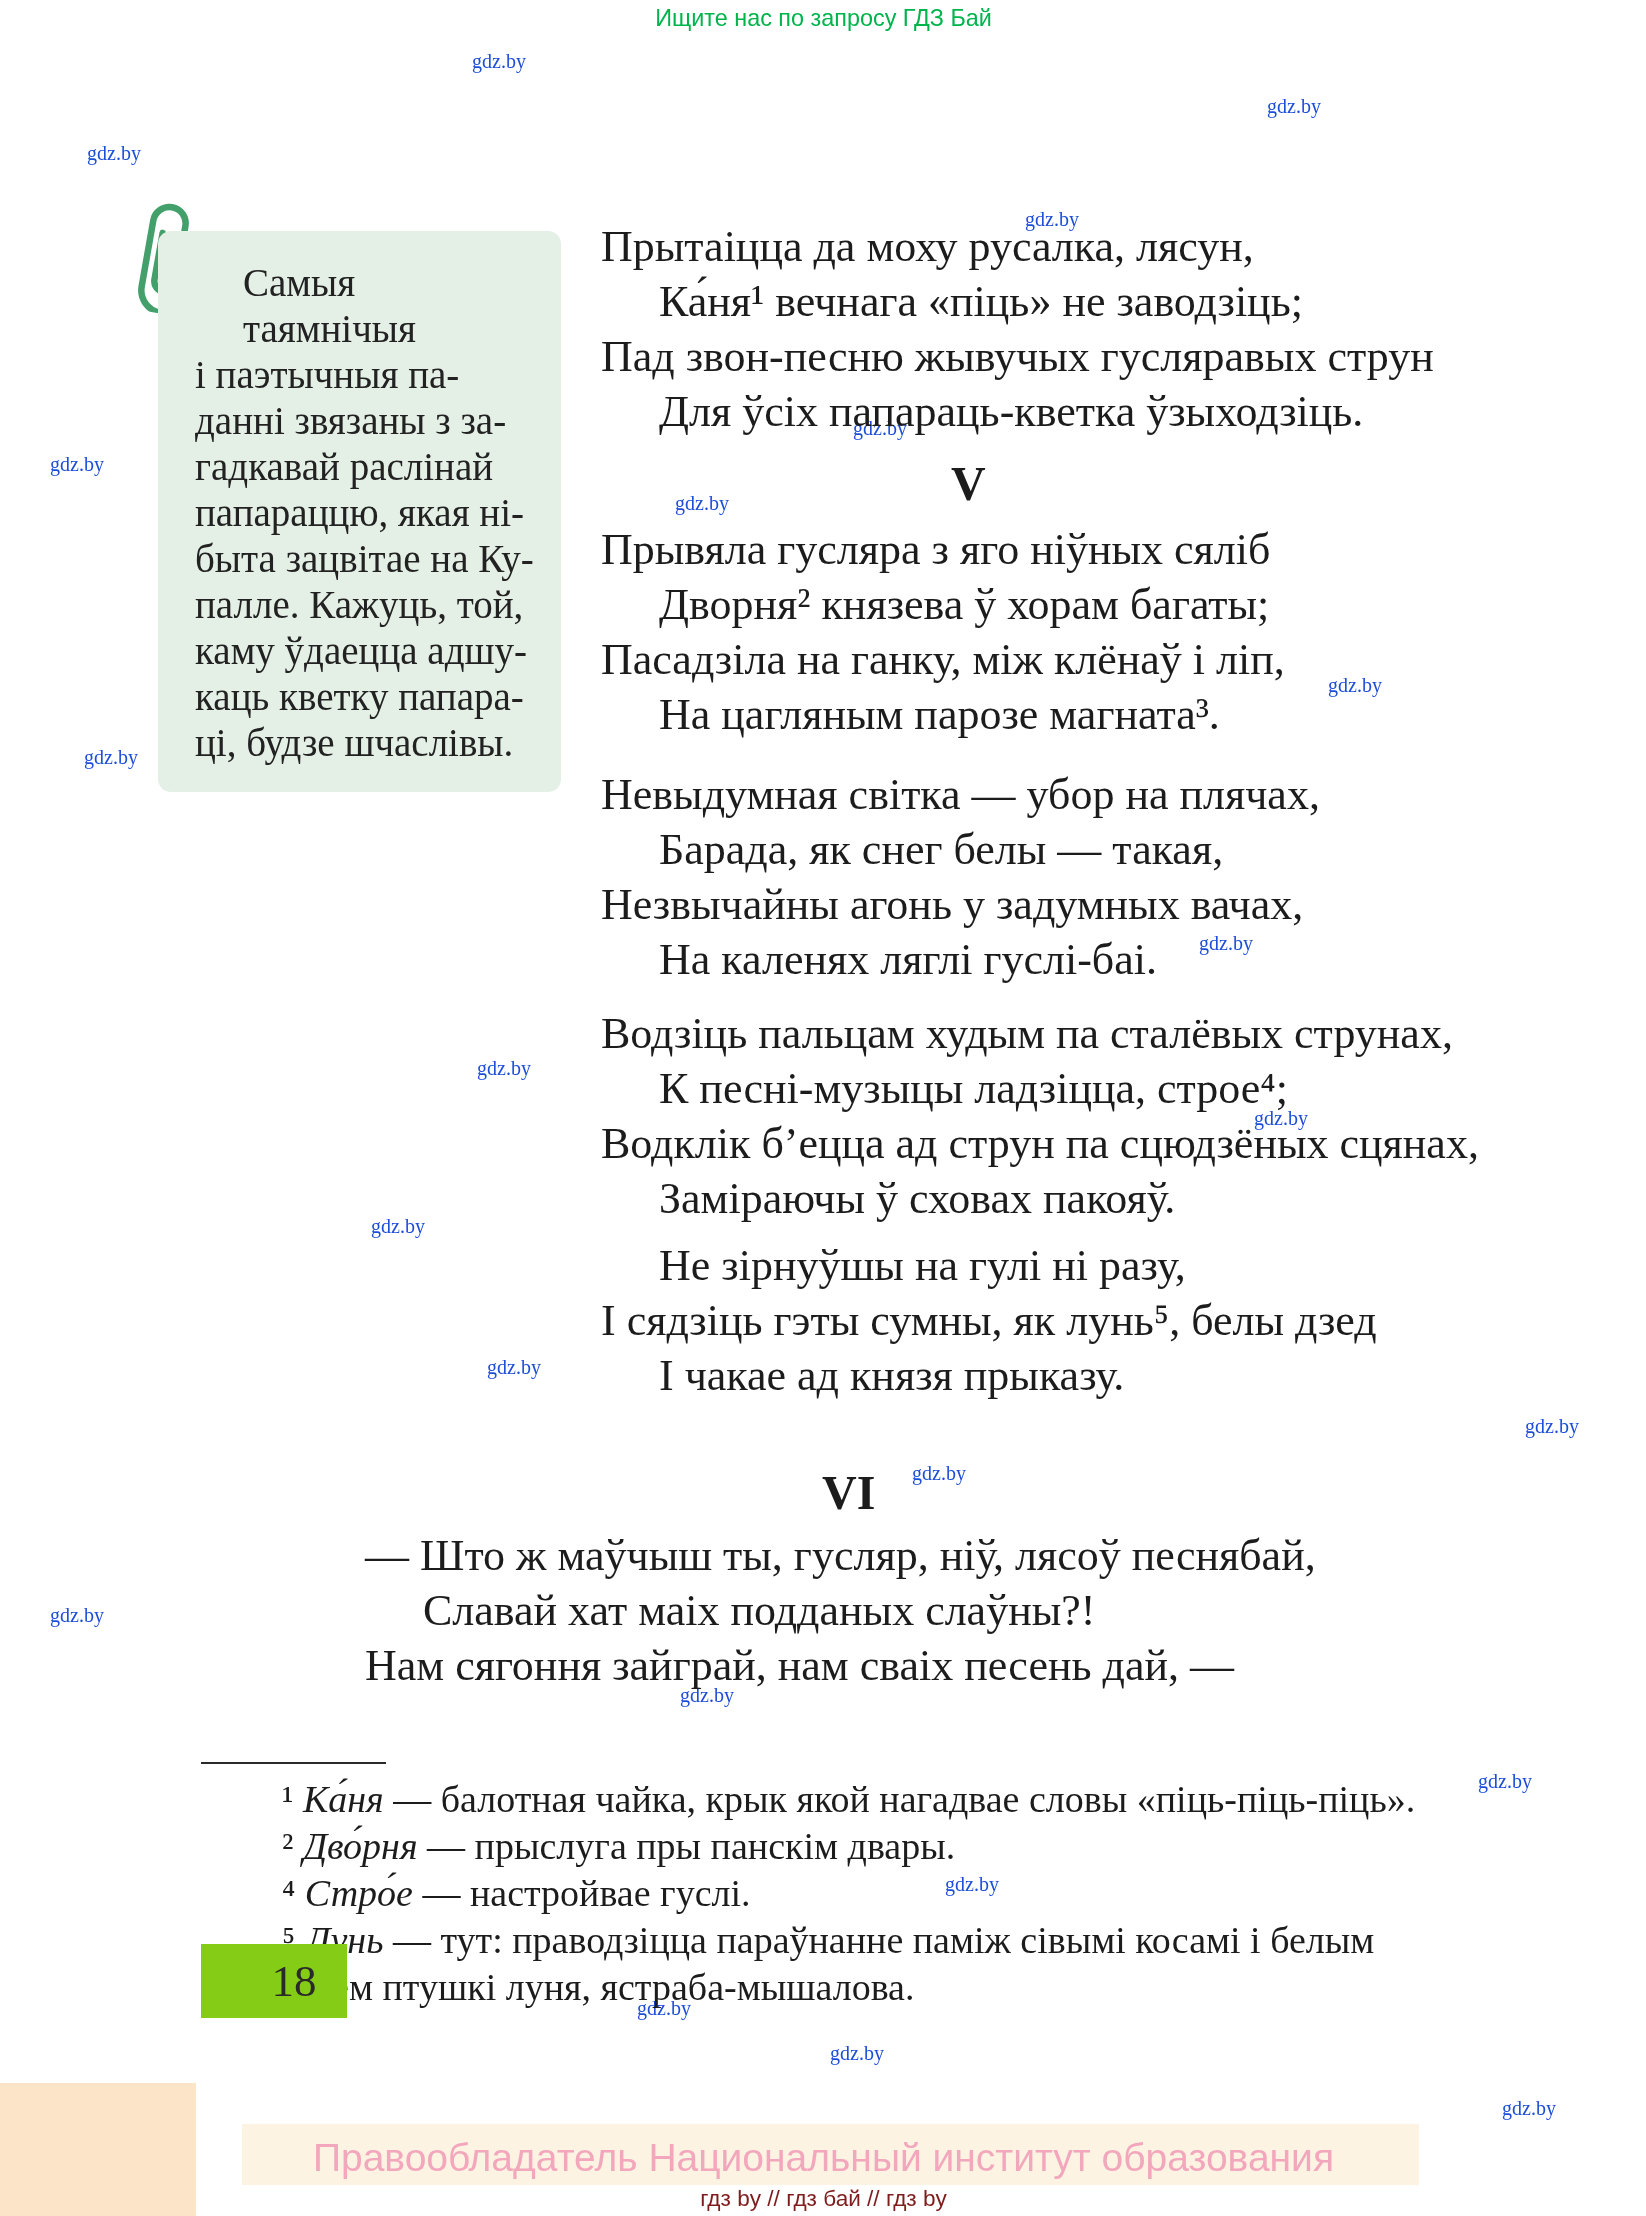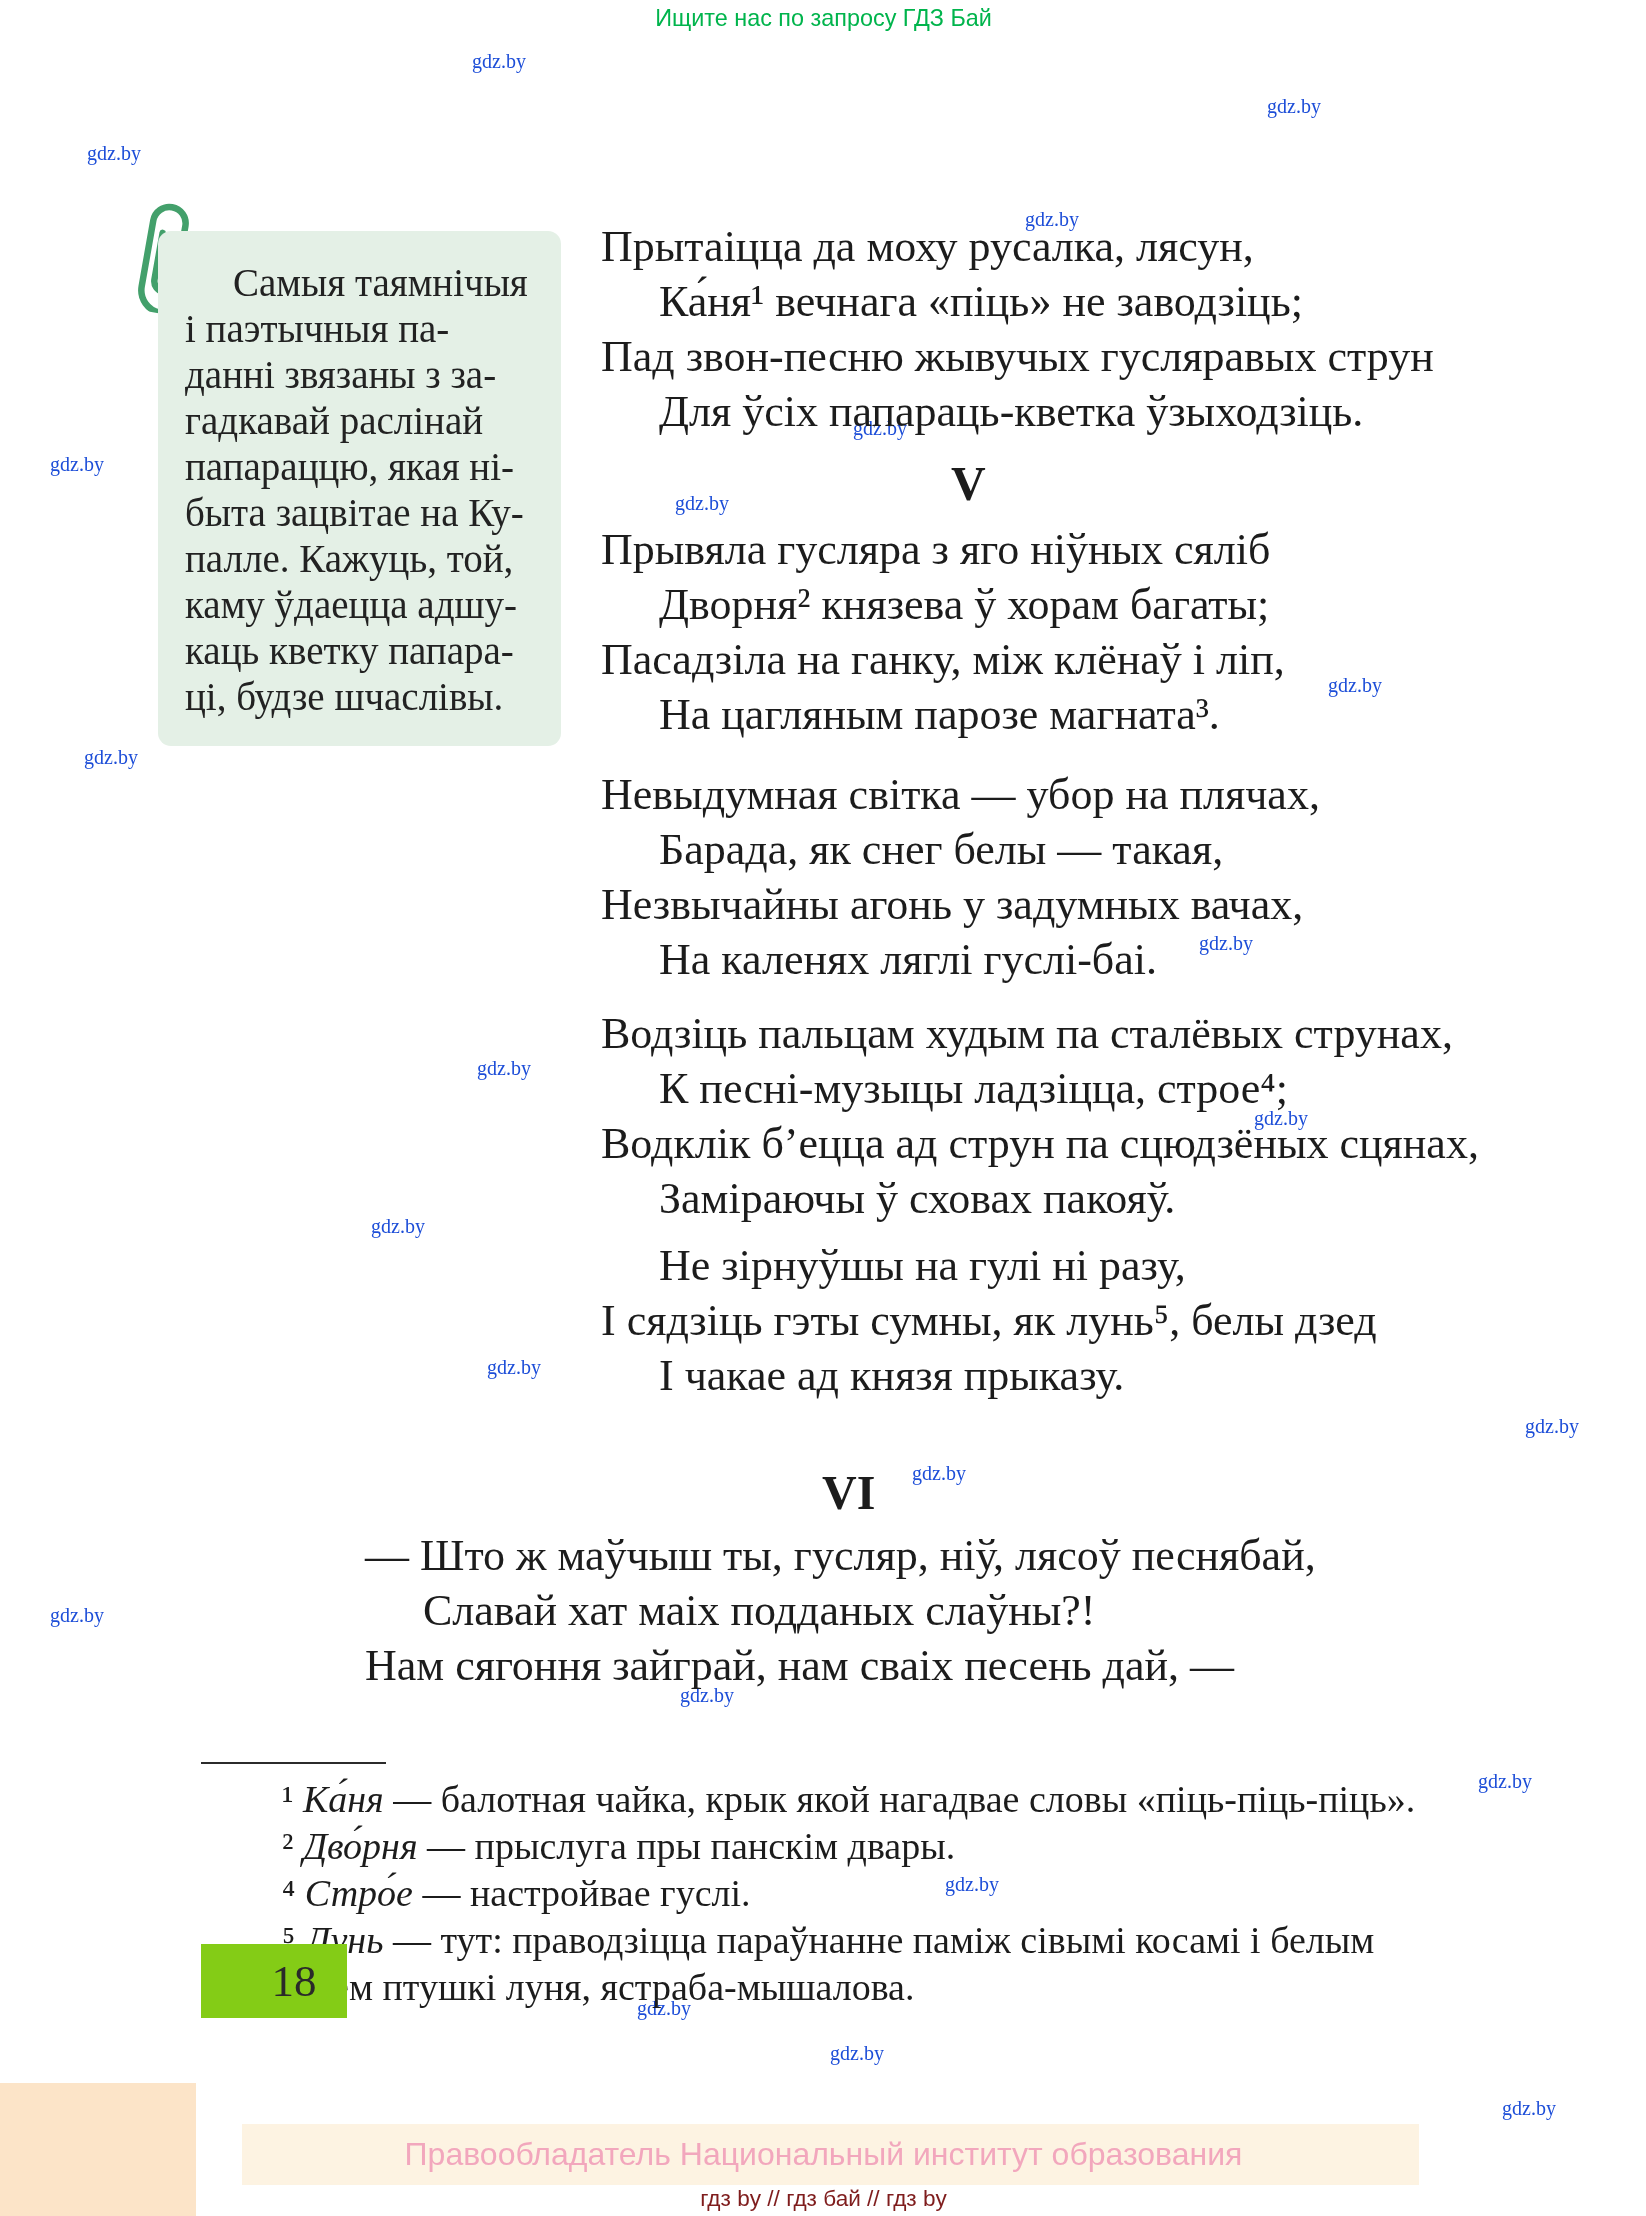--- a/index.html
+++ b/index.html
@@ -12,21 +12,21 @@
     font-family:Liberation Serif, serif;
     font-size:20px;color:#1d4ed8;white-space:nowrap;
   }
   #promo{
     position:absolute;top:4.8px;left:0;width:100%;text-align:center;
     font-family:"Liberation Sans","DejaVu Sans",sans-serif;
     font-size:23.4px;color:#00b44c;
   }
   #note-box{
     position:absolute;left:158px;top:231px;width:403px;box-sizing:border-box;
-    padding:29px 24px 26px 27px;background:#e4f0e6;border-radius:13px;
+    padding:29px 24px 26px 37px;background:#e4f0e6;border-radius:13px;
     font-size:39px;line-height:46px;color:#222;
   }
   #note-box .first{padding-left:48px;}
   #paperclip{position:absolute;left:135px;top:200px;transform:rotate(10deg);}
   .stanza{position:absolute;left:601px;font-size:44px;line-height:55px;white-space:nowrap;}
   .stanza .indent{padding-left:58px;}
   #stanza-6{left:365px;}
   .heading{position:absolute;font-size:48px;font-weight:bold;}
   #heading-v{left:951px;top:456px;}
   #heading-vi{left:822px;top:1465px;}
@@ -37,21 +37,21 @@
   .fn-marker{font-size:38px;}
   #page-box{
     position:absolute;left:201px;top:1944px;width:106px;height:74px;background:#84cc16;
     display:flex;align-items:center;justify-content:center;font-size:45px;color:#2a2a2a;padding-left:40px;
   }
   #peach{position:absolute;left:0;top:2083px;width:196px;height:134px;background:#fce4c8;}
   #cream{position:absolute;left:242px;top:2124px;width:1177px;height:61px;background:#fdf3e2;}
   #copyright{
     position:absolute;left:0;top:2136px;width:100%;text-align:center;
     font-family:"Liberation Sans","DejaVu Sans",sans-serif;
-    font-size:32px;color:#f2a7bd;
+    font-size:39px;color:#f2a7bd;
   }
   #footer-links{
     position:absolute;left:0;top:2186px;width:100%;text-align:center;
     font-family:"Liberation Sans","DejaVu Sans",sans-serif;
     font-size:22.6px;color:#7f1d1d;
   }
 </style>
 </head>
 <body>
 

